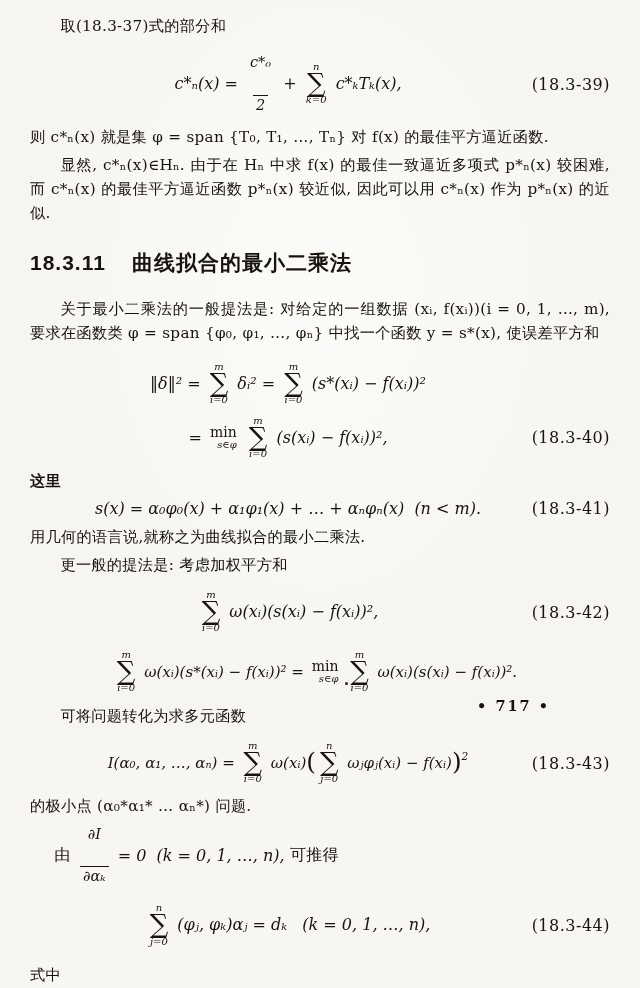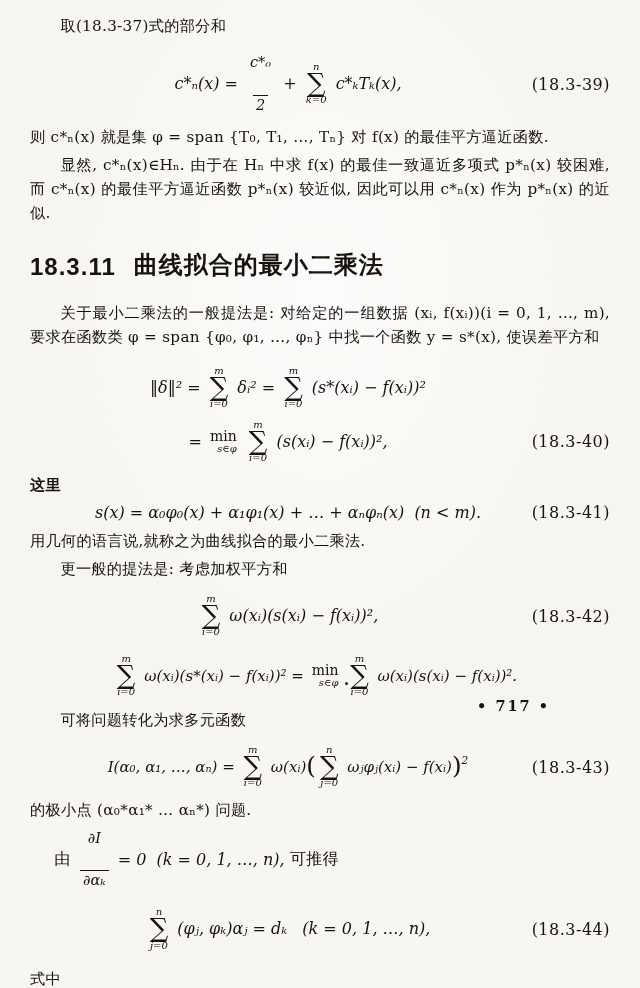--- a/index.html
+++ b/index.html
@@ -17,22 +17,22 @@
       radial-gradient(ellipse at 50% 40%, rgba(255,255,255,.6), rgba(0,0,0,0) 70%),
       #f6f5f0;
   }
   .para{
     margin:0;font-size:15.2px;line-height:1.58;
     text-align:justify;letter-spacing:.3px;
   }
   .indent{text-indent:2em;}
   .section-heading{
     font-family:"Liberation Sans","DejaVu Sans",sans-serif;
-    font-weight:bold;font-size:24px;letter-spacing:1px;
-    margin:24px 0 20px 0;display:flex;align-items:flex-end;gap:18px;
+    font-weight:bold;font-size:21px;letter-spacing:1px;
+    margin:24px 0 20px 0;display:flex;align-items:center;gap:26px;
   }
   
   .eqrow{
     position:relative;display:flex;justify-content:center;align-items:center;
     margin:12px 0;min-height:46px;padding:0 74px 0 10px;
   }
   .eqtag{
     position:absolute;right:0;top:50%;transform:translateY(-50%);
     font-style:normal;font-size:16px;letter-spacing:.5px;white-space:nowrap;
   }

